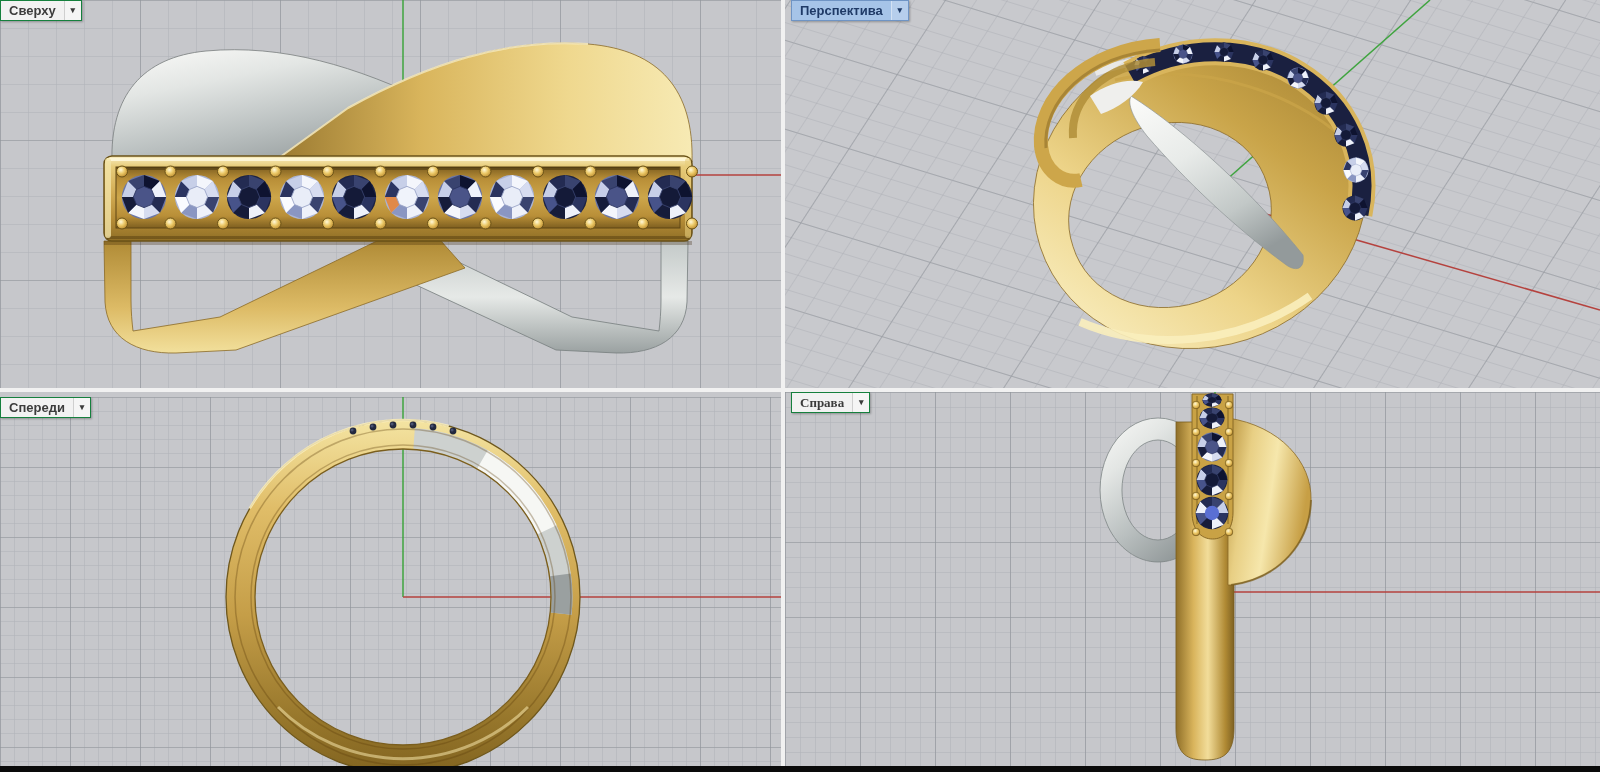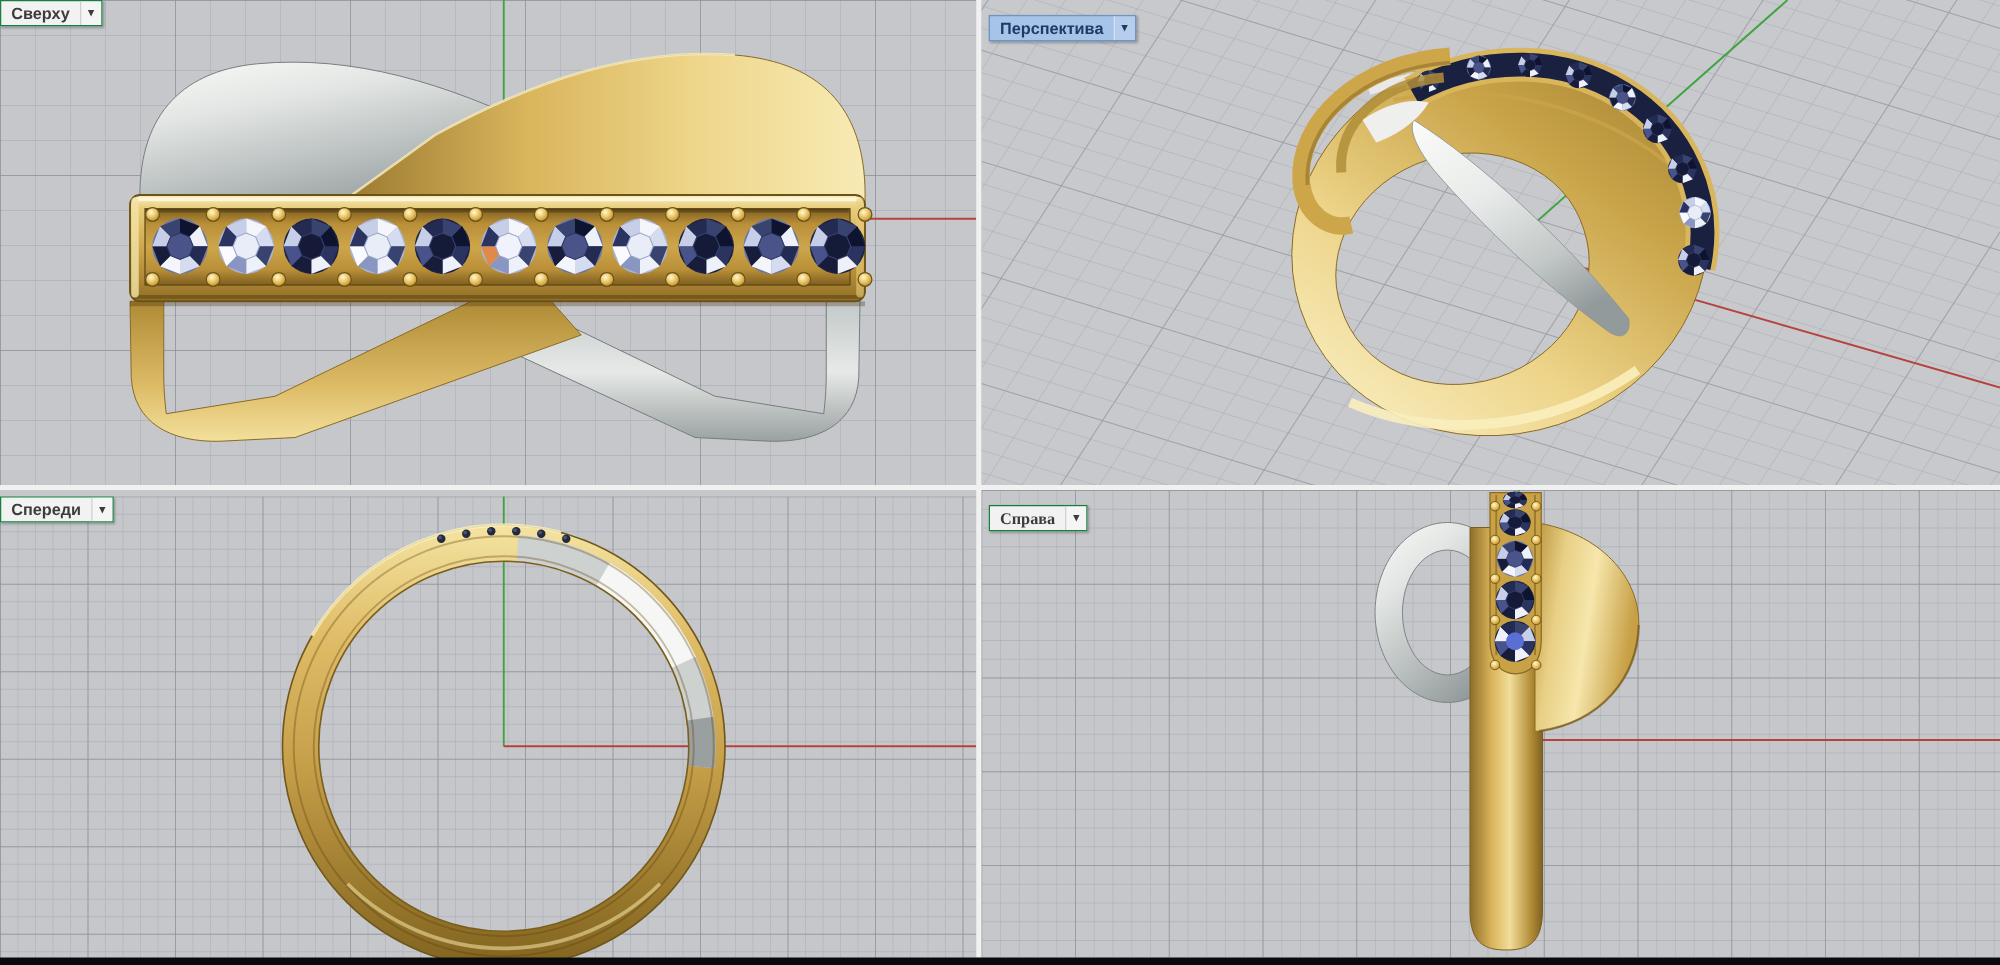--- a/index.html
+++ b/index.html
@@ -16,21 +16,21 @@
   .bottom-bar{position:absolute;left:0;top:766px;width:1600px;height:6px;background:#0a0a0a;z-index:6;}
   .vp-label{position:absolute;z-index:4;display:flex;align-items:stretch;height:19px;
             font-weight:bold;font-size:13px;line-height:15px;color:#3c3c3c;background:#f2f2f2;
             border:1px solid #15803d;box-shadow:1px 1px 2px rgba(0,0,0,.28);cursor:default;}
   .vp-label .txt{padding:2px 8px 0 8px;white-space:nowrap;}
   .vp-label .arr{width:16px;display:flex;align-items:center;justify-content:center;
                  font-size:9px;color:#3c3c3c;border-left:1px solid #cfcfcf;background:rgba(255,255,255,.25);}
   .vp-label.active{background:#a6c4e8;color:#1f3a66;border-color:#6f94c4;}
   .vp-label.active .arr{color:#1f3a66;border-left-color:#d4e2f4;background:rgba(255,255,255,.18);}
   .lbl-tl{left:0;top:0;}
-  .lbl-r{left:6px;top:12px;}
+  .lbl-r{left:6px;top:0;}
 </style>
 </head>
 <body>
 
 <svg width="0" height="0" style="position:absolute" aria-hidden="true">
   <defs>
     <radialGradient id="beadG" cx="0.4" cy="0.35" r="0.75">
       <stop offset="0" stop-color="#fff8d8"></stop>
         <stop offset="0.45" stop-color="#ecc968"></stop>
       <stop offset="0.8" stop-color="#c89b3e"></stop>

